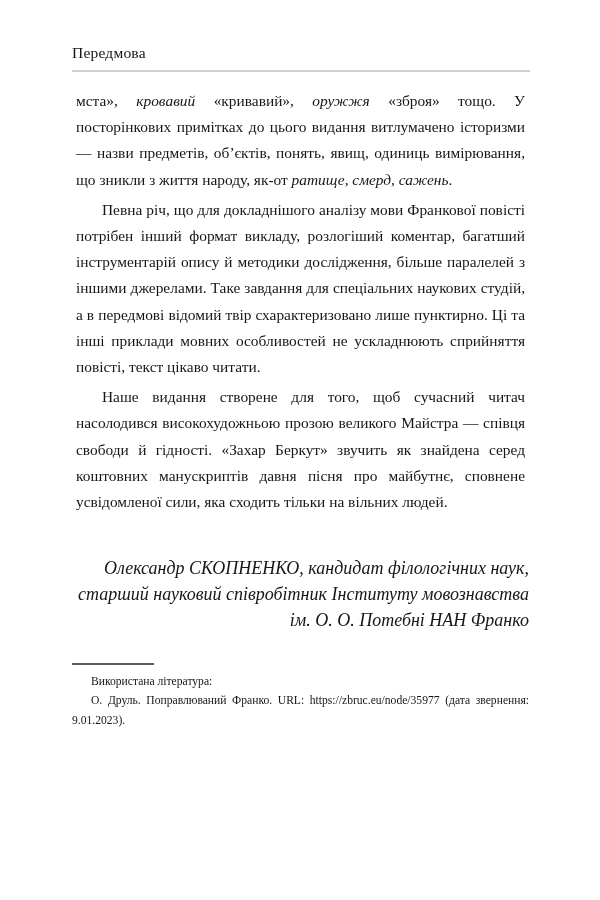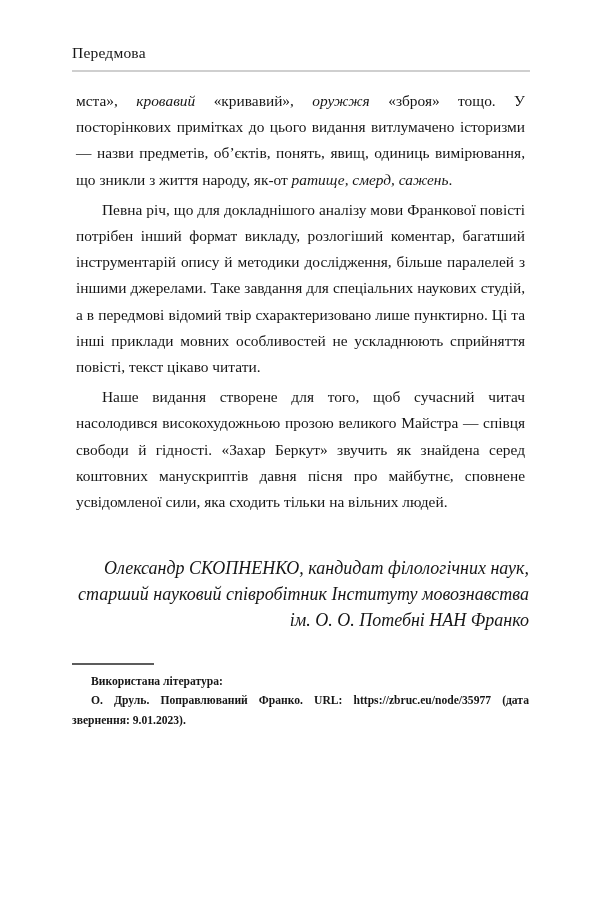--- a/index.html
+++ b/index.html
@@ -90,21 +90,20 @@
     top: 663px;
     width: 82px;
     height: 1.6px;
     background: #5c5c5c;
   }
   .notes {
     position: absolute;
     left: 72px;
     top: 672px;
     width: 457px;
-    font-weight: bold;
   }
   .notes p {
     margin: 0;
     text-align: justify;
     font-size: 11.6px;
     line-height: 19.3px;
     text-indent: 19px;
     color: #161616;
   }
 </style>

